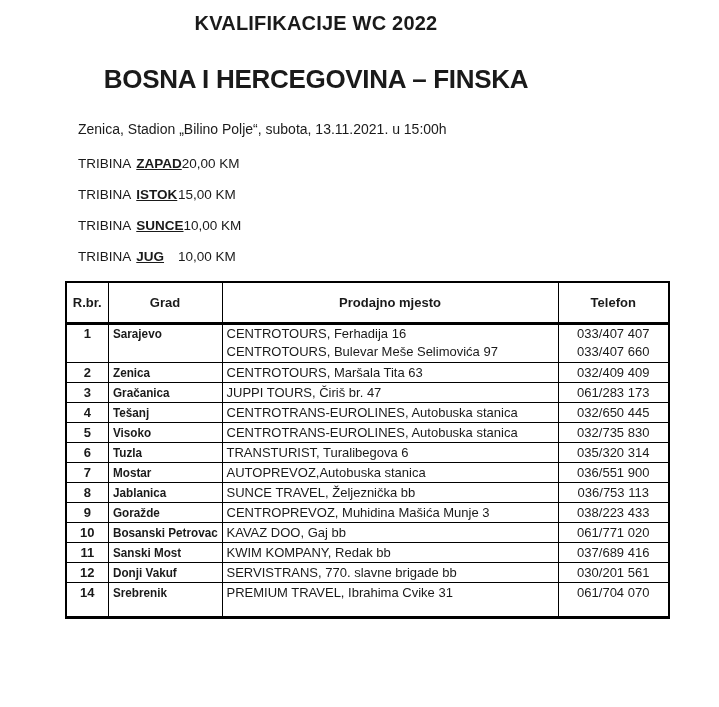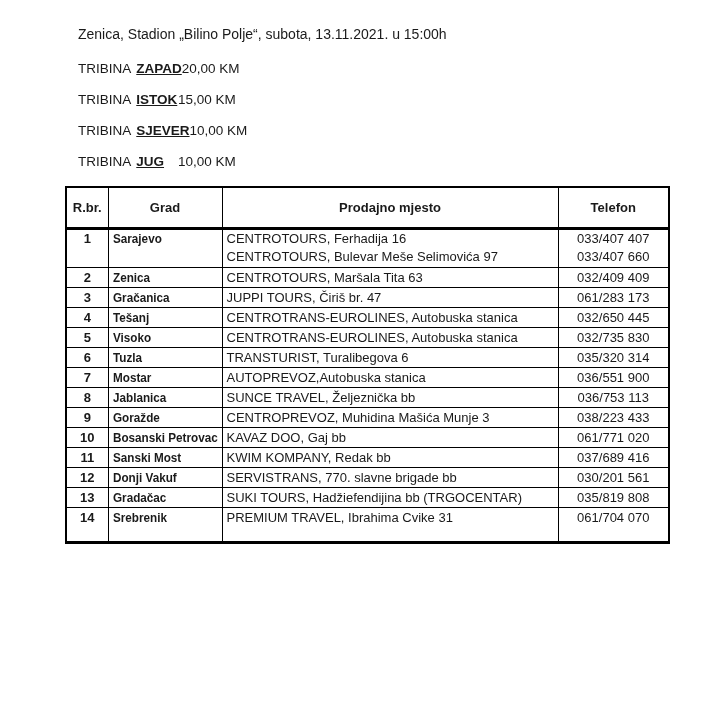--- a/index.html
+++ b/index.html
@@ -95,20 +95,24 @@
   td.cell-phone  { text-align: center; }
   tr.row-tall td { height: 37px; vertical-align: top; line-height: 18px; }
   tr.row-last td { height: 33px; vertical-align: top; line-height: 19px; margin-top: 36px; }
   .line { line-height: 18px; }
 </style>
 </head>
 <body>
 
 <div class="page">
 
+  <div class="header-center">
+    <div class="competition-title">KVALIFIKACIJE WC 2022</div>
+    <div class="match-title">BOSNA I HERCEGOVINA – FINSKA</div>
+  </div>
 
   <div class="venue-line">Zenica, Stadion „Bilino Polje“, subota, 13.11.2021. u 15:00h</div>
 
   <div class="prices">
 
     <div class="trib-row first">
       <span class="trib-label">
         <span>TRIBINA</span>
         <span class="trib-stand">ZAPAD</span>
       </span>
@@ -119,21 +123,21 @@
       <span class="trib-label">
         <span>TRIBINA</span>
         <span class="trib-stand">ISTOK</span>
       </span>
       <span class="trib-price">15,00 KM</span>
     </div>
 
     <div class="trib-row">
       <span class="trib-label">
         <span>TRIBINA</span>
-        <span class="trib-stand">SJEVER</span>
+        <span class="trib-stand">SUNCE</span>
       </span>
       <span class="trib-price">10,00 KM</span>
     </div>
 
     <div class="trib-row">
       <span class="trib-label">
         <span>TRIBINA</span>
         <span class="trib-stand">JUG</span>
       </span>
       <span class="trib-price">10,00 KM</span>
@@ -227,26 +231,20 @@
         <td class="cell-city"><span class="squeeze">Sanski Most</span></td>
         <td class="cell-outlet">KWIM KOMPANY, Redak bb</td>
         <td class="cell-phone">037/689 416</td>
       </tr>
       <tr>
         <td class="cell-num">12</td>
         <td class="cell-city"><span class="squeeze">Donji Vakuf</span></td>
         <td class="cell-outlet">SERVISTRANS, 770. slavne brigade bb</td>
         <td class="cell-phone">030/201 561</td>
       </tr>
-      <tr>
-        <td class="cell-num">13</td>
-        <td class="cell-city"><span class="squeeze">Gradačac</span></td>
-        <td class="cell-outlet">SUKI TOURS, Hadžiefendijina bb (TRGOCENTAR)</td>
-        <td class="cell-phone">035/819 808</td>
-      </tr>
       <tr class="row-last">
         <td class="cell-num">14</td>
         <td class="cell-city"><span class="squeeze">Srebrenik</span></td>
         <td class="cell-outlet">PREMIUM TRAVEL, Ibrahima Cvike 31</td>
         <td class="cell-phone">061/704 070</td>
       </tr>
     </tbody>
   </table>
 
 </div>

